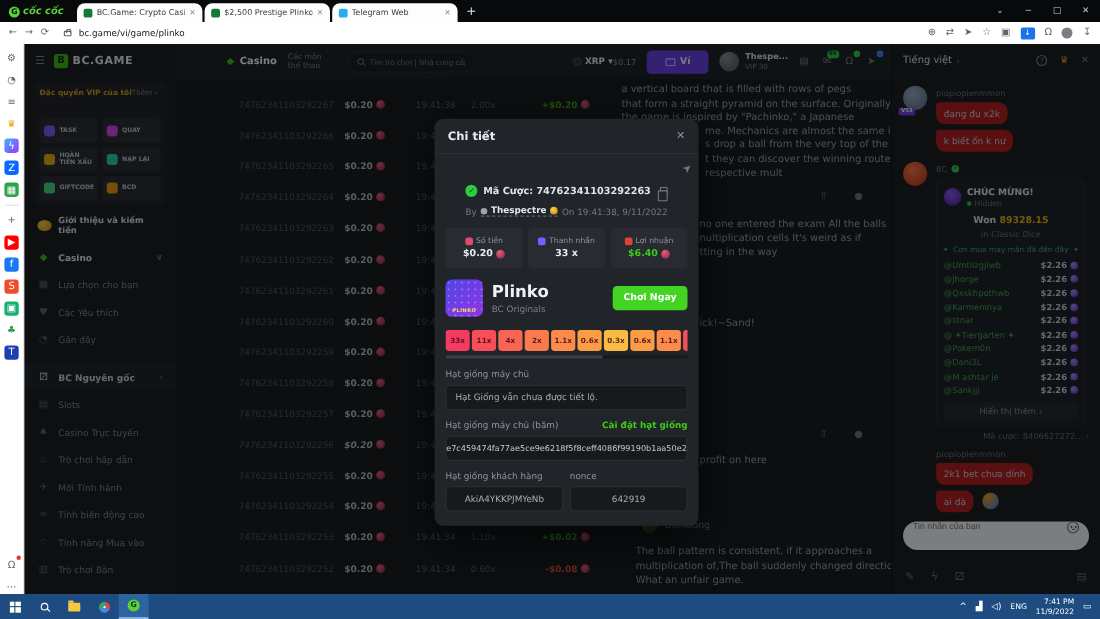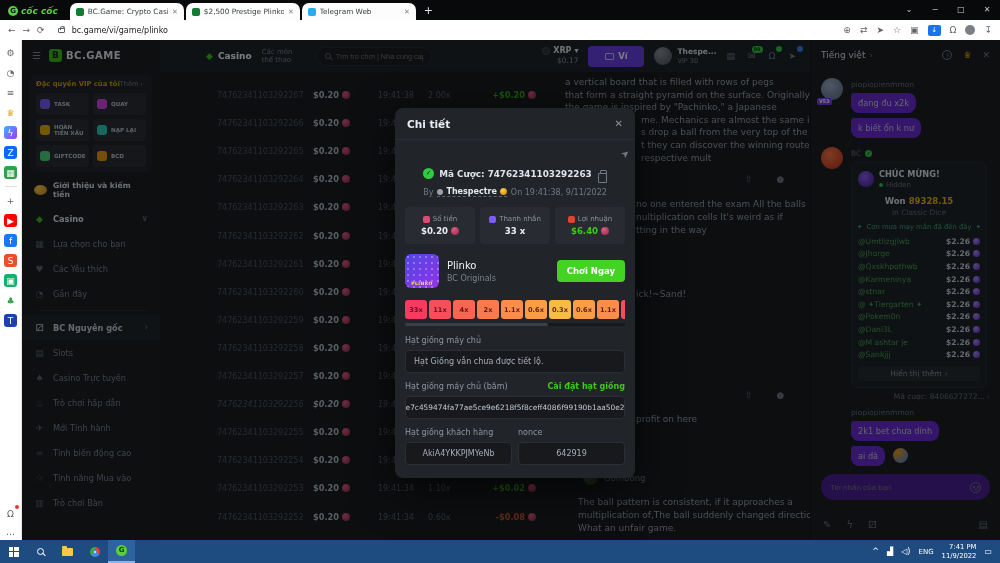--- a/index.html
+++ b/index.html
@@ -41,21 +41,21 @@
   .overlay{position:absolute;inset:0;background:rgba(3,5,8,.52);z-index:5}
 
   
   .bcsb{position:absolute;left:0;top:0;width:138px;height:100%;background:#17191d}
   .bcsb-top{height:30px;display:flex;align-items:center;gap:8px;padding:0 10px}
   .burger{color:#848c96;font-size:10px}
   .bclogo{display:flex;align-items:center;gap:4px}
   .bclogo .lg{width:13px;height:13px;background:#3bc117;border-radius:3px;color:#0c2b05;font-weight:bold;font-size:9px;text-align:center;line-height:13px}
   .bclogo .nm{color:#eef1f4;font-weight:bold;font-size:10px;letter-spacing:.5px}
   .vip-panel{margin:4px 8px 6px;background:#1e2126;border-radius:6px;padding:6px 6px 5px}
-  .vip-head{display:flex;justify-content:flex-start;align-items:center;margin-bottom:5px}
+  .vip-head{display:flex;justify-content:flex-start;align-items:center;margin-bottom:20px}
   .vip-title{color:#d8a110;font-size:6.8px;font-weight:bold}
   .vip-more{color:#79828c;font-size:6.5px}
   .vip-grid{display:grid;grid-template-columns:1fr 1fr;gap:4px}
   .vip-card{background:#282b31;border-radius:4px;height:22px;display:flex;align-items:center;gap:4px;padding:0 4px;overflow:hidden}
   .vip-dot{width:10px;height:10px;border-radius:3px;flex:none}
   .vip-lb{font-size:5.6px;color:#c3cad2;font-weight:bold;line-height:1.15}
   .ref-row{display:flex;align-items:center;gap:6px;padding:3px 12px 7px}
   .coin-gold{width:13px;height:10px;background:radial-gradient(circle at 35% 35%,#ffd34d,#d89312);border-radius:50%;flex:none}
   .ref-lb{color:#dfe5ea;font-size:7.6px;font-weight:bold}
   .nav-item{height:25px;display:flex;align-items:center;gap:8px;padding:0 12px;color:#7e8791;font-size:8.2px}
@@ -70,21 +70,21 @@
   .bcmain{position:absolute;left:138px;top:0;right:190px;height:100%}
   .topbar{position:absolute;top:0;left:0;right:0;height:32px;background:#1d2024;display:flex;align-items:center;padding:0 10px;gap:10px}
   .tb-casino{display:flex;align-items:center;gap:5px;color:#fff;font-weight:bold;font-size:9px;margin-left:36px}
   .tb-casino .dm{color:#3bc117}
   .tb-sports{color:#79828c;font-size:7px;line-height:1.2;width:44px}
   .searchpill{width:116px;height:19px;background:#17191d;border-radius:10px;display:flex;align-items:center;gap:5px;padding:0 8px;border:1px solid #26292f}
   .searchpill input{background:none;border:none;outline:none;color:#69727c;font-size:7.3px;width:100%}
   .mag{width:6px;height:6px;border:1px solid #5b636d;border-radius:50%;position:relative;flex:none}
   .mag:after{content:"";position:absolute;width:4px;height:1px;background:#5b636d;transform:rotate(45deg);right:-3px;bottom:-1px}
   .balwrap{margin-left:auto;display:flex;align-items:center;gap:10px}
-  .bal{display:flex;flex-direction:column;align-items:flex-end;line-height:1.25}
+  .bal{display:flex;flex-direction:row;align-items:flex-end;line-height:1.25}
   .bal-top{display:flex;align-items:center;gap:3px;color:#e9edf1;font-size:8px;font-weight:bold}
   .bal-coin{width:8px;height:8px;border-radius:50%;background:#2c3239;border:1px solid #434b54;flex:none}
   .bal-amt{color:#8d96a0;font-size:7.5px}
   .wallet-btn{width:56px;height:21px;background:#6c40ea;border-radius:4px;color:#fff;font-size:8.5px;font-weight:bold;display:flex;align-items:center;justify-content:center;gap:4px}
   .w-ic{width:9px;height:7px;border:1px solid #cfc2ff;border-radius:1px}
   .user{display:flex;align-items:center;gap:5px}
   .user .av{width:18px;height:18px;border-radius:50%;background:radial-gradient(circle at 35% 30%,#8a9096,#4c5258)}
   .ucol{line-height:1.3}
   .user .un{color:#dfe5ea;font-size:7.5px;font-weight:bold}
   .user .vip{color:#79828c;font-size:6.5px}
@@ -124,40 +124,40 @@
   .trophy{color:#e8a20c}
   .chat-body{position:absolute;top:30px;left:0;right:0;bottom:74px;padding:8px 10px;overflow:hidden}
   .msg{display:flex;gap:8px;margin-bottom:4px}
   .mav{width:22px;height:22px;border-radius:50%;flex:none;position:relative}
   .mav.u1{background:radial-gradient(circle at 40% 35%,#9fb2c8,#5a6a80)}
   .mav.bcb{background:radial-gradient(circle at 40% 35%,#ff7a45,#c42a12)}
   .vbadge{position:absolute;left:-4px;bottom:-5px;background:#7c3aed;color:#fff;font-size:5px;font-weight:bold;border-radius:2px;padding:0 2px;line-height:7px}
   .mcol{flex:1;min-width:0}
   .mname{color:#69727c;font-size:7.5px;margin:2px 0 4px;display:flex;gap:4px;align-items:center}
   .vchk{width:7px;height:7px;border-radius:50%;background:#2ecc40;color:#06330a;font-size:5px;line-height:7px;text-align:center;font-weight:bold}
-  .bubble{background:#6d28d9;border-radius:3px 8px 8px 8px;color:#c9d0d7;font-size:8.2px;padding:5px 7px;margin-bottom:5px;width:fit-content;max-width:130px}
+  .bubble{background:#b91c1c;border-radius:3px 8px 8px 8px;color:#c9d0d7;font-size:8.2px;padding:5px 7px;margin-bottom:5px;width:fit-content;max-width:130px}
   .msg-row{display:flex;align-items:center;gap:8px}
   .sticker{width:15px;height:15px;border-radius:50%;background:radial-gradient(circle at 30% 25%,#f59e0b,#3b82f6);margin-bottom:5px}
   .bcard{background:#1d2025;border:1px solid #25282e;border-radius:6px;padding:6px;width:136px}
   .bc-hd{display:flex;gap:5px;align-items:center}
   .bc-av{width:16px;height:16px;border-radius:50%;background:radial-gradient(circle at 40% 35%,#8b5cf6,#4c1d95);flex:none}
   .bc-t{color:#e8edf2;font-weight:bold;font-size:8.2px}
   .bc-sub{display:flex;gap:3px;align-items:center;color:#69727c;font-size:7px;margin-top:2px}
   .gdot{width:4px;height:4px;border-radius:50%;background:#2ecc40}
   .won{text-align:center;margin:7px 0 2px;color:#dfe5ea;font-size:8.5px;font-weight:bold}
   .won .amt{color:#efb90c}
   .wongame{text-align:center;color:#69727c;font-size:7.5px;margin-bottom:6px}
   .raintitle{display:flex;justify-content:center;gap:4px;color:#3aa56b;font-size:6.8px;margin-bottom:4px;white-space:nowrap}
   .rrow{display:flex;justify-content:space-between;align-items:center;height:12.6px}
   .rname{color:#44a04a;font-size:7.6px;white-space:nowrap;overflow:hidden;max-width:82px}
   .ramt{color:#cfd6dd;font-weight:bold;font-size:7.6px;display:flex;gap:3px;align-items:center}
   .coin-purp{width:7px;height:7px;border-radius:50%;background:radial-gradient(circle at 35% 30%,#a78bfa,#6d28d9);flex:none}
   .showmore{margin-top:5px;background:#25282d;border-radius:3px;height:15px;display:flex;align-items:center;justify-content:center;color:#8a939d;font-size:7.5px;gap:3px}
   .betlink{text-align:right;color:#69727c;font-size:7.5px;margin:4px 0 7px}
-  .chat-input{position:absolute;left:10px;right:10px;bottom:40px;height:26px;background:#4c1d95;border-radius:13px;display:flex;align-items:center;padding:0 9px;gap:6px}
+  .chat-input{position:absolute;left:10px;right:10px;bottom:40px;height:26px;background:#ffffff;border-radius:13px;display:flex;align-items:flex-start;padding:0 9px;gap:6px}
   .chat-input input{flex:1;background:none;border:none;outline:none;color:#8a939d;font-size:8px;min-width:0}
   .smiley{width:11px;height:11px;border-radius:50%;border:1px solid #6a737d;position:relative;flex:none}
   .smiley:before{content:"";position:absolute;top:3px;left:2px;width:2px;height:2px;background:#6a737d;border-radius:50%;box-shadow:4px 0 0 #6a737d}
   .smiley:after{content:"";position:absolute;bottom:2px;left:3px;width:4px;height:2px;border-bottom:1px solid #6a737d;border-radius:0 0 4px 4px}
   .chat-tools{position:absolute;left:12px;right:12px;bottom:10px;display:flex;gap:15px;align-items:center;color:#6a737d;font-size:10px}
   .ct-push{margin-left:auto}
 
   
   .modal{position:absolute;left:373px;top:68px;width:240px;height:370px;background:#212429;border-radius:8px;z-index:10;box-shadow:0 12px 44px rgba(0,0,0,.65);overflow:hidden}
   .m-h{height:32px;display:flex;align-items:center;justify-content:space-between;padding:0 12px;border-bottom:1px solid #2b2f35}
@@ -177,21 +177,21 @@
   .stats{display:flex;gap:5px;margin-bottom:10px}
   .stat{flex:1;background:#282b31;border-radius:4px;height:37px;display:flex;flex-direction:column;align-items:center;justify-content:center;gap:3px}
   .st-l{display:flex;gap:3px;align-items:center;color:#8d96a0;font-size:7px}
   .st-ic{width:7px;height:7px;border-radius:2px;flex:none}
   .st-v{display:flex;gap:3px;align-items:center;color:#e8edf2;font-size:8.6px;font-weight:bold}
   .st-v.green{color:#3ecb17}
   .gcard{display:flex;align-items:center;gap:8px;margin-bottom:12px}
   .thumb{width:34px;height:34px;border-radius:6px;background:linear-gradient(140deg,#4f46e5,#9333ea);position:relative;flex:none;overflow:hidden}
   .thumb:before{content:"";position:absolute;inset:0;background-image:radial-gradient(circle,#fff 0.5px,transparent 1px);background-size:6px 6px;opacity:.5}
   .thumb:after{content:"PLINKO";position:absolute;bottom:2px;left:0;right:0;text-align:center;font-size:4.5px;font-weight:bold;color:#ffe14d;letter-spacing:.5px}
-  .gname{color:#eef2f6;font-weight:normal;font-size:10px}
+  .gname{color:#eef2f6;font-weight:bold;font-size:15px}
   .gprov{color:#79828c;font-size:8px;margin-top:3px}
   .playbtn{margin-left:auto;background:#43d322;color:#fff;font-weight:bold;font-size:8.5px;border-radius:4px;padding:6px 10px}
   .mults{display:flex;gap:2px;overflow:hidden;height:19px;margin-bottom:4px}
   .chip{flex:none;width:22px;height:19px;border-radius:3px;display:flex;align-items:center;justify-content:center;font-size:6.6px;font-weight:bold;color:rgba(70,8,25,.85)}
   .mscroll{height:3px;background:#17191d;border-radius:2px;margin-bottom:10px;position:relative}
   .mscroll i{position:absolute;left:0;top:0;bottom:0;width:65%;background:#3a3f46;border-radius:2px}
   .flabel{color:#8d96a0;font-size:8px;margin-bottom:5px}
   .finput{background:#17191d;border:1px solid #2b2f35;border-radius:4px;height:23px;display:flex;align-items:center;padding:0 8px;color:#a6aeb7;font-size:8px;margin-bottom:9px}
   .hash{justify-content:center;color:#c3cad1;font-size:7.4px}
   .seedrow{display:flex;justify-content:space-between;margin-bottom:5px;align-items:center}

